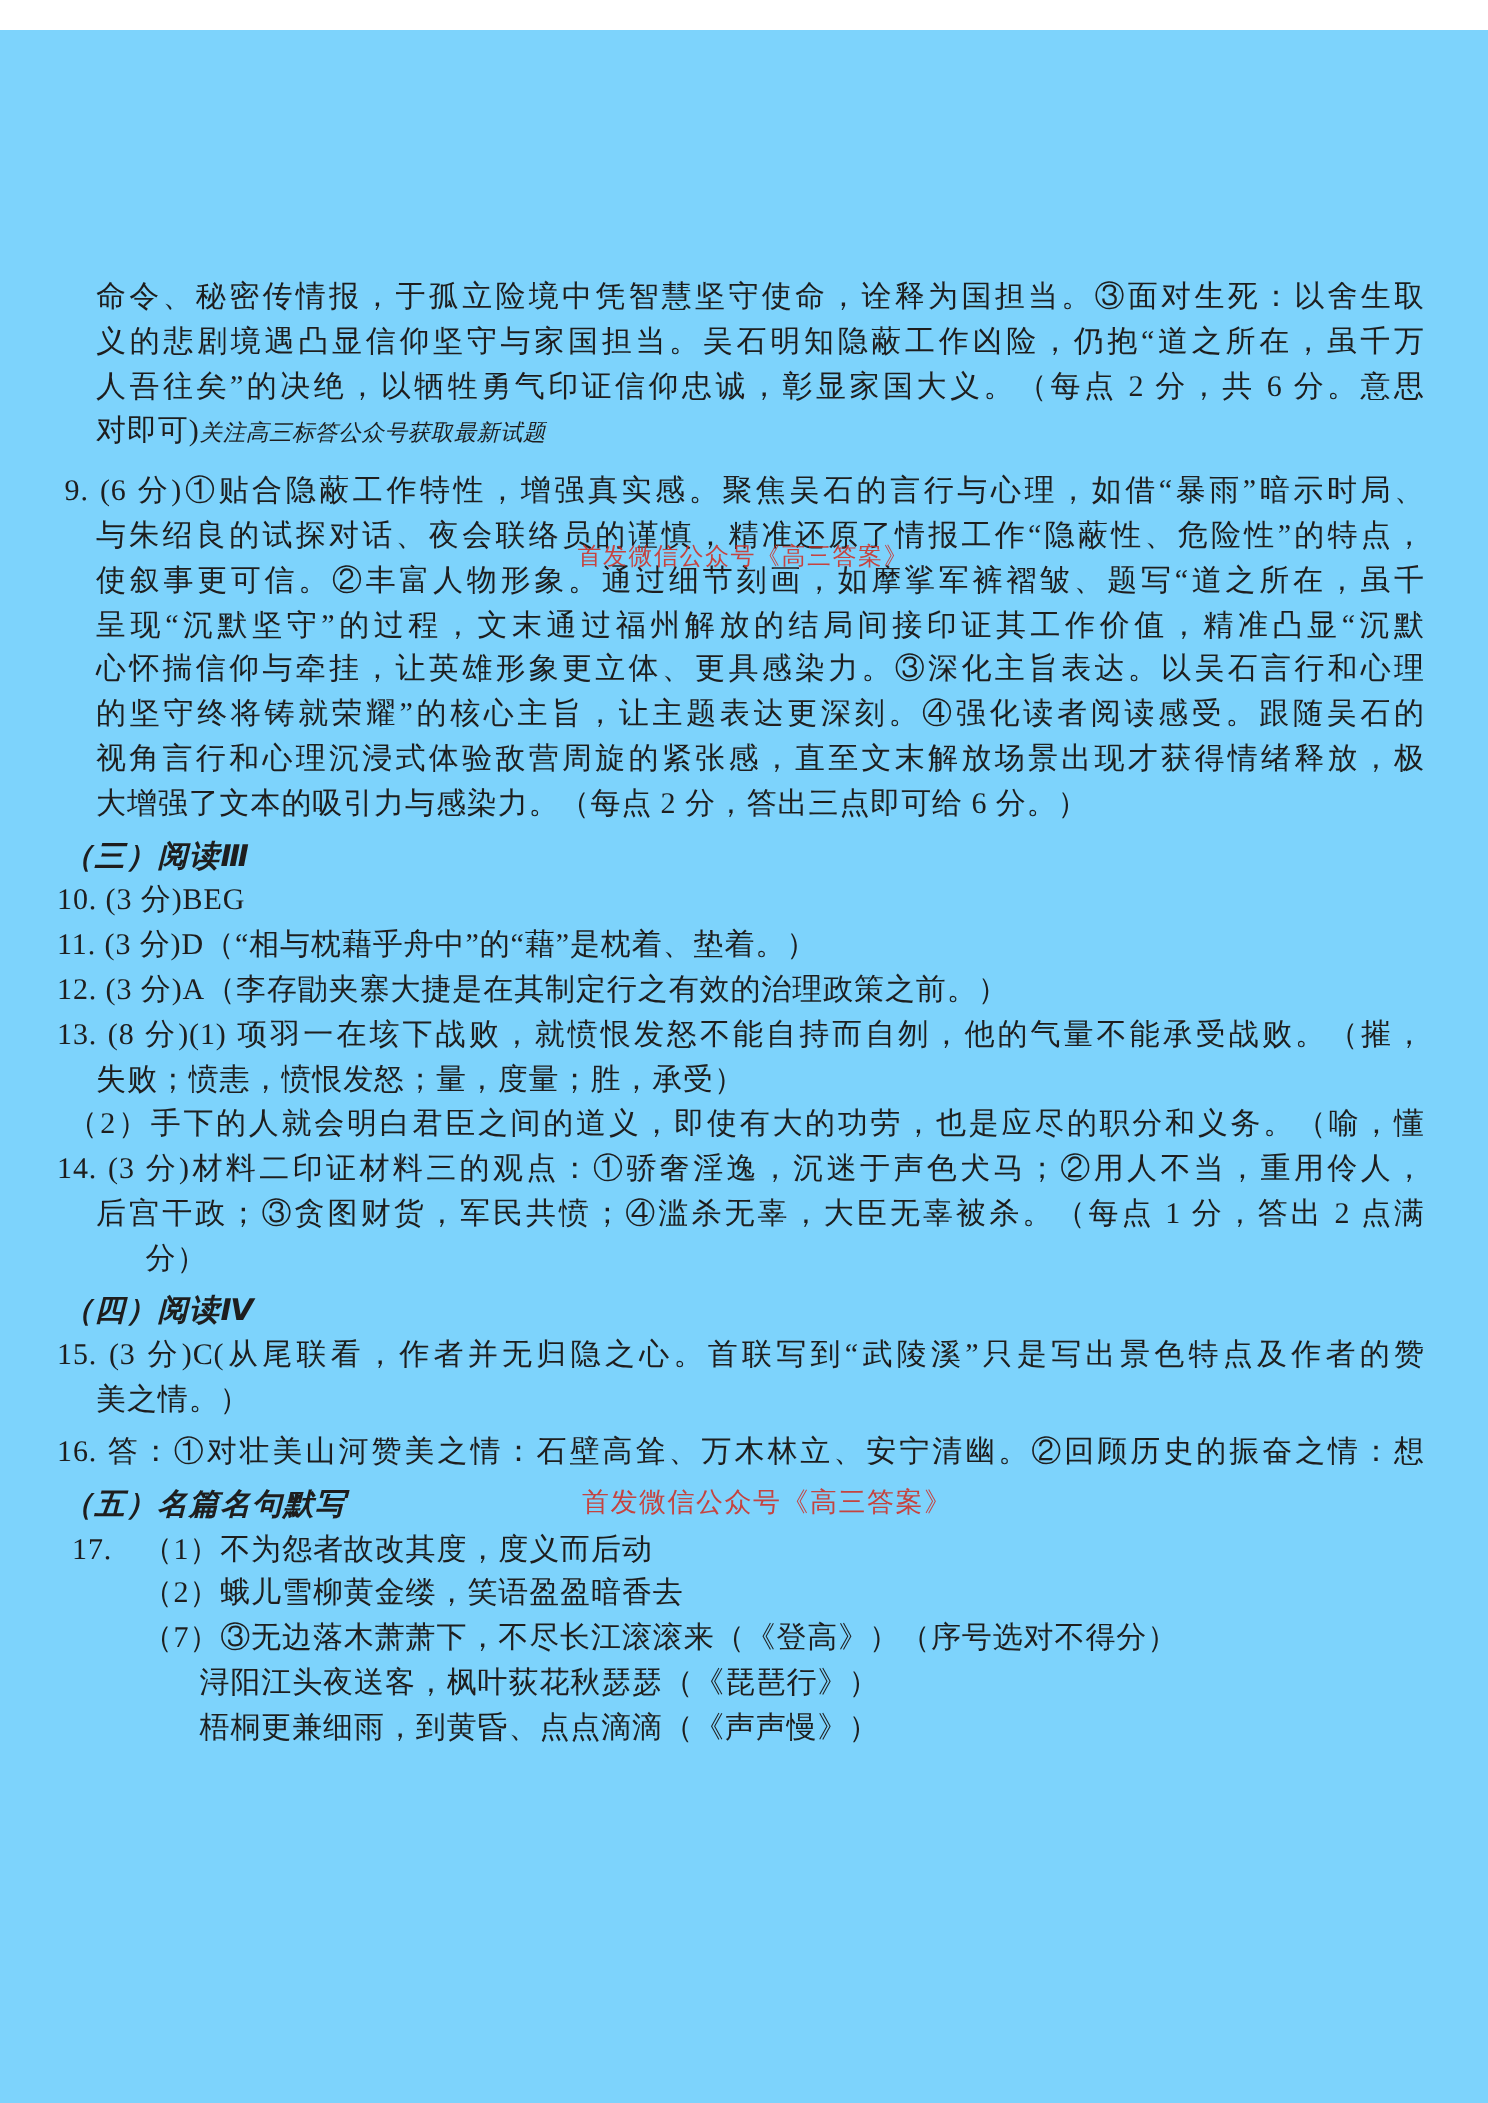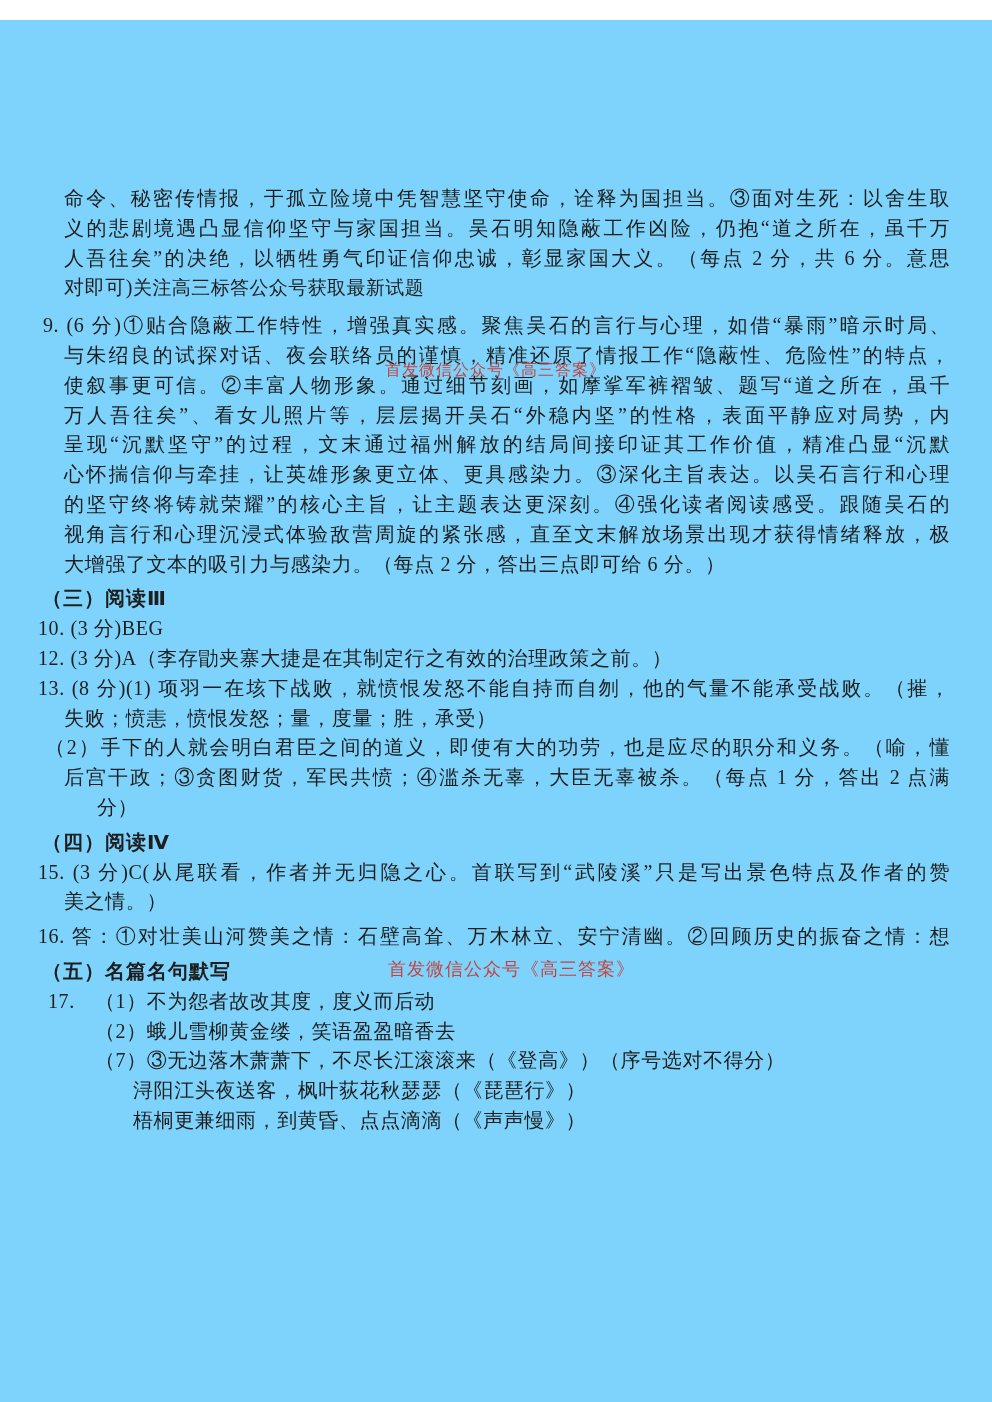--- a/index.html
+++ b/index.html
@@ -32,37 +32,38 @@
   .j {
     text-align: justify;
     text-align-last: justify;
     text-justify: inter-ideograph;
   }
   .rel { position: relative; }
   .b {
     font-weight: bold;
     font-family: "Liberation Sans", "DejaVu Sans", sans-serif;
     letter-spacing: 1px;
+    font-style: italic;
   }
   .ml2  { margin-left: 2px; }
   .ml4  { margin-left: 4px; }
   .ml5  { margin-left: 5px; }
   .ml7  { margin-left: 7px; }
   .ml10 { margin-left: 10px; }
   .ml26 { margin-left: 26px; }
   .ml57 { margin-left: 57px; }
   .ml59 { margin-left: 59px; }
   .ml95 { margin-left: 95px; }
   .mt5  { margin-top: 5px; }
   .mt8  { margin-top: 8px; }
   .q17num {
     display: inline-block;
     width: 47px;
   }
-  .promo { font-size: 19px; letter-spacing: 0.4px; }
+  .promo { font-size: 15px; letter-spacing: 0.4px; font-style: italic; }
   .wm {
     position: absolute;
     color: #cf3026;
     opacity: 0.88;
     white-space: nowrap;
     pointer-events: none;
     font-family: "Liberation Serif", "DejaVu Serif", serif;
     font-weight: normal;
     text-align: left;
     text-align-last: auto;
@@ -85,39 +86,40 @@
       </div>
     </div>
 
     <div class="mt8">
       <div class="ln ml5 j">9. (6 分)①贴合隐蔽工作特性，增强真实感。聚焦吴石的言行与心理，如借“暴雨”暗示时局、</div>
       <div class="ln ml26 j rel">
         <span>与朱绍良的试探对话、夜会联络员的谨慎，精准还原了情报工作“隐蔽性、危险性”的特点，</span>
         <span class="wm wm1">首发微信公众号《高三答案》</span>
       </div>
       <div class="ln ml26 j">使叙事更可信。②丰富人物形象。通过细节刻画，如摩挲军裤褶皱、题写“道之所在，虽千</div>
-      <div class="ln ml26 j">万人吾往矣”、看女儿照片等，层层揭开吴石“外稳内坚”的性格，表面平静应对局势，内</div>
       <div class="ln ml26 j">呈现“沉默坚守”的过程，文末通过福州解放的结局间接印证其工作价值，精准凸显“沉默</div>
       <div class="ln ml26 j">心怀揣信仰与牵挂，让英雄形象更立体、更具感染力。③深化主旨表达。以吴石言行和心理</div>
       <div class="ln ml26 j">的坚守终将铸就荣耀”的核心主旨，让主题表达更深刻。④强化读者阅读感受。跟随吴石的</div>
       <div class="ln ml26 j">视角言行和心理沉浸式体验敌营周旋的紧张感，直至文末解放场景出现才获得情绪释放，极</div>
       <div class="ln ml26">大增强了文本的吸引力与感染力。（每点 2 分，答出三点即可给 6 分。）</div>
     </div>
 
     <div class="ln ml4 b mt5">（三）阅读Ⅲ</div>
     <div class="ln">10. (3 分)BEG</div>
+    <div class="ln">11. (3 分)D（“相与枕藉乎舟中”的“藉”是枕着、垫着。）</div>
     <div class="ln">12. (3 分)A（李存勖夹寨大捷是在其制定行之有效的治理政策之前。）</div>
 
     <div>
       <div class="ln j">13. (8 分)(1) 项羽一在垓下战败，就愤恨发怒不能自持而自刎，他的气量不能承受战败。（摧，</div>
       <div class="ln ml26">失败；愤恚，愤恨发怒；量，度量；胜，承受）</div>
       <div class="ln ml7 j">（2）手下的人就会明白君臣之间的道义，即使有大的功劳，也是应尽的职分和义务。（喻，懂</div>
     </div>
 
     <div>
+      <div class="ln j">14. (3 分)材料二印证材料三的观点：①骄奢淫逸，沉迷于声色犬马；②用人不当，重用伶人，</div>
       <div class="ln ml26 j">后宫干政；③贪图财货，军民共愤；④滥杀无辜，大臣无辜被杀。（每点 1 分，答出 2 点满</div>
       <div class="ln ml59">分）</div>
     </div>
 
     <div class="ln ml4 b mt5">（四）阅读Ⅳ</div>
 
     <div>
       <div class="ln j">15. (3 分)C(从尾联看，作者并无归隐之心。首联写到“武陵溪”只是写出景色特点及作者的赞</div>
       <div class="ln ml26">美之情。）</div>
     </div>

